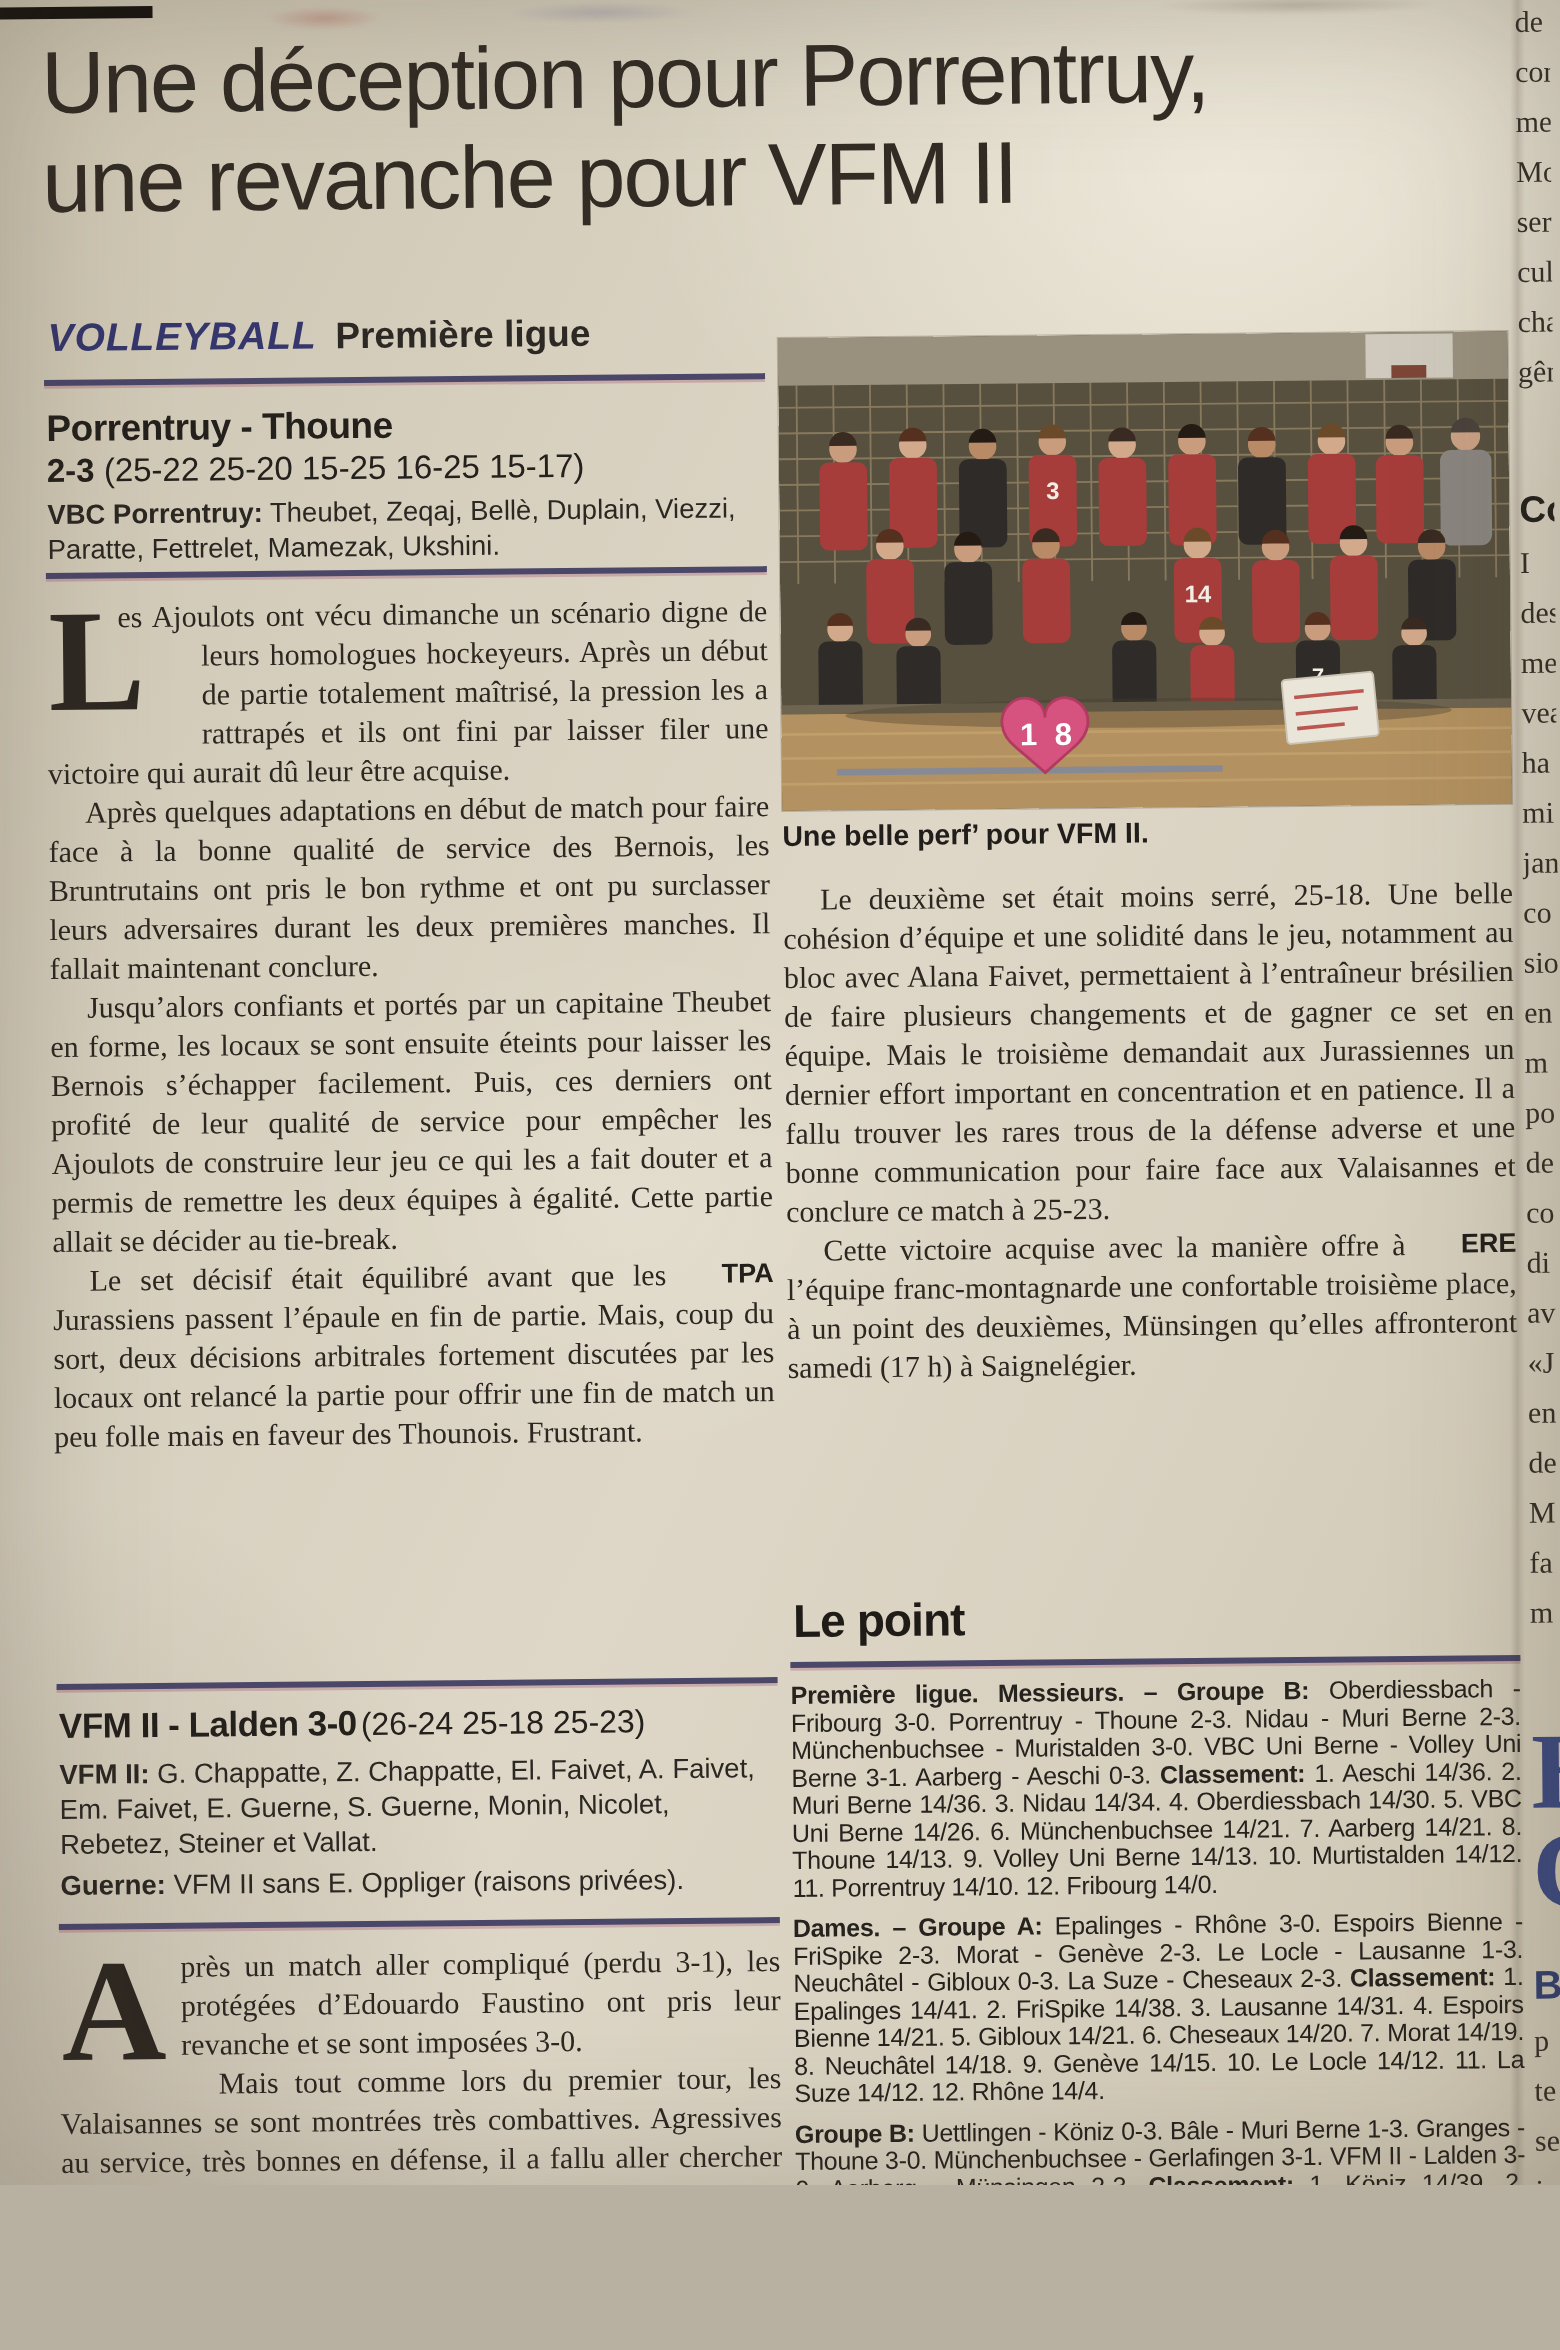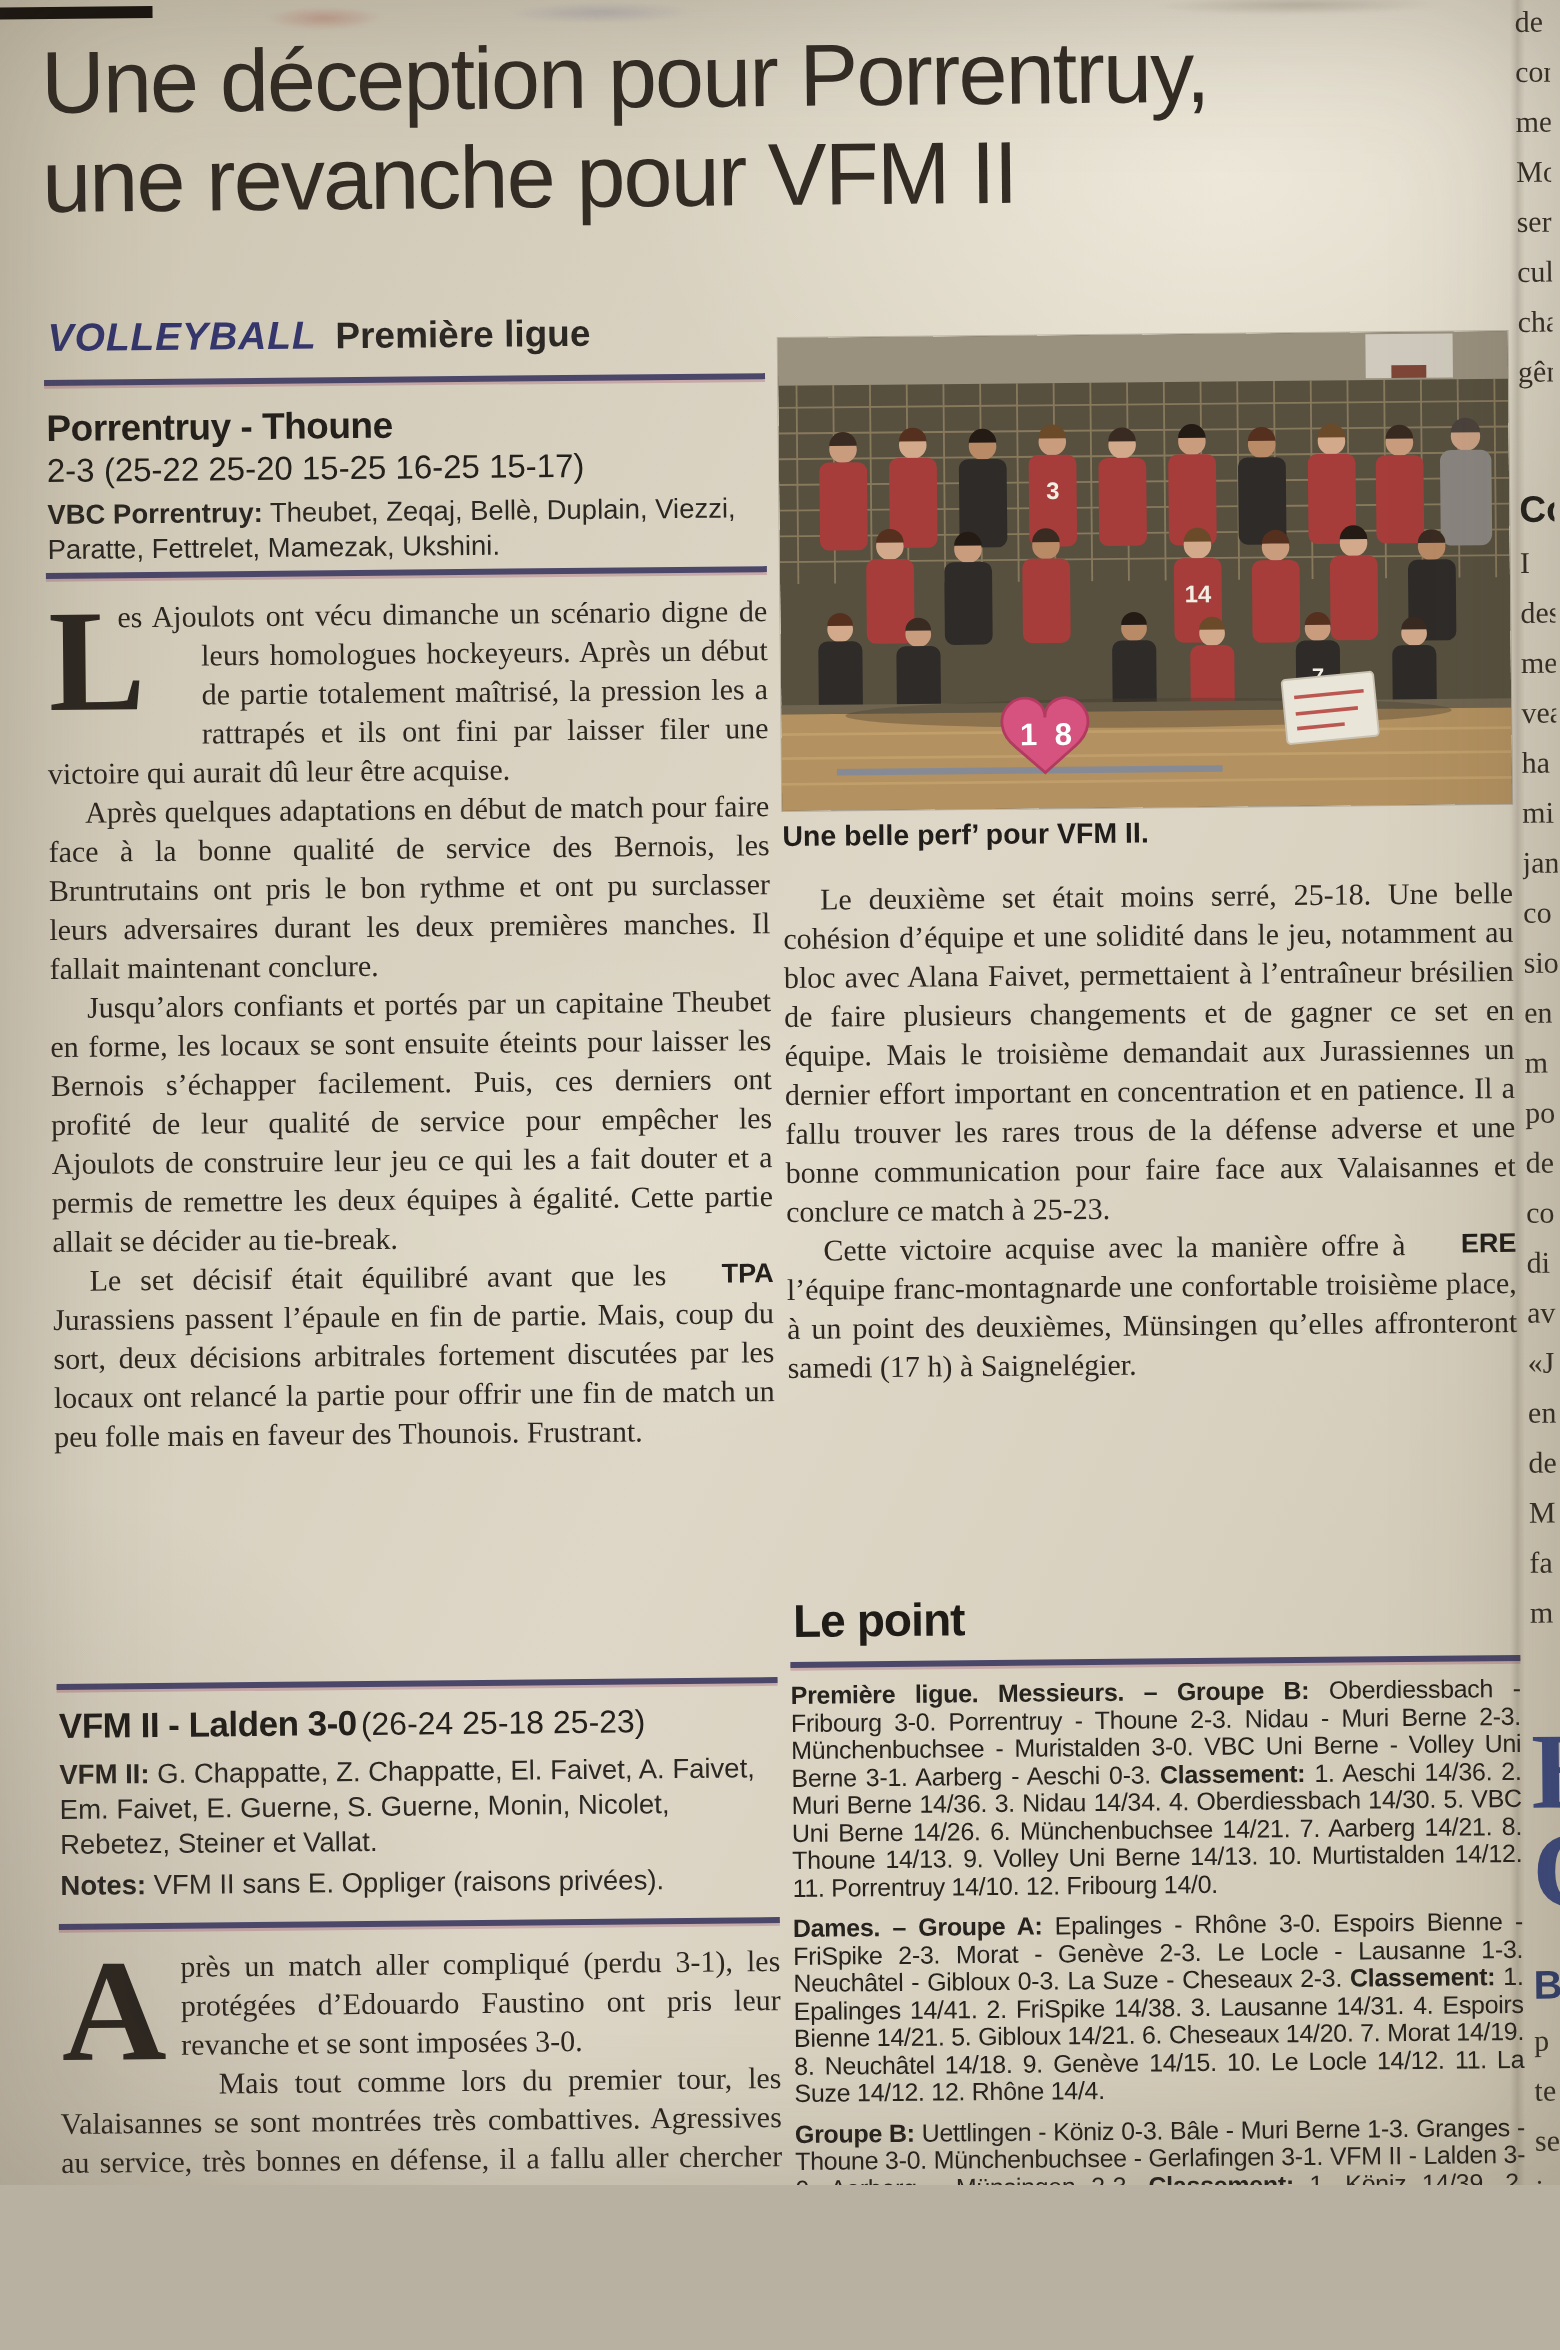--- a/index.html
+++ b/index.html
@@ -36,21 +36,21 @@
   .kicker-rule{left:51px;top:373px;width:721px;}
   .rule-a{left:51px;top:566px;width:721px;}
   .rule-b{left:51px;top:1677px;width:721px;}
   .rule-c{left:51px;top:1917px;width:721px;}
   .lp-rule{left:785px;top:1662px;width:730px;height:5.5px;}
   
   .match-head{position:absolute;left:53px;color:#24201c;}
   .m1{top:402px;}
   .mh-title{font-weight:800;font-size:37px;line-height:40px;letter-spacing:-0.5px;}
   .mh-sub{font-size:33px;line-height:40px;margin-top:1.8px;}
-  .mh-sub b{font-weight:400;}
+  .mh-sub b{font-weight:700;}
   .m2{top:1699px;white-space:nowrap;}
   .mh-title-inline{font-weight:800;font-size:35px;letter-spacing:-0.5px;}
   .mh-sets{font-size:32px;}
   
   .meta{position:absolute;left:53px;margin:0;font-size:27.5px;line-height:35px;color:#2b2722;}
   .meta b{font-weight:800;}
   .r1{top:490px;width:716px;}
   .r2{top:1750px;width:716px;}
   .notes{top:1861px;width:716px;}
   
@@ -139,21 +139,21 @@
     <div class="match-head m2">
       <span class="mh-title-inline">VFM II - Lalden 3-0</span>
       <span class="mh-sets">(26-24 25-18 25-23)</span>
     </div>
 
     <p class="meta r2">
       <b>VFM II:</b>
       <span>G. Chappatte, Z. Chappatte, El. Faivet, A. Faivet, Em. Faivet, E. Guerne, S. Guerne, Monin, Nicolet, Rebetez, Steiner et Vallat.</span>
     </p>
     <p class="meta notes">
-      <b>Notes:</b>
+      <b>Guerne:</b>
       <span>VFM II sans E. Oppliger (raisons privées).</span>
     </p>
 
     <div class="rule rule-c"></div>
 
     <div class="article a2">
       <p class="body"><span class="dropcap">A</span><span>près un match aller compliqué (perdu 3-1), les protégées d’Edouardo Faustino ont pris leur revanche et se sont imposées 3-0.</span></p>
       <p class="ind">Mais tout comme lors du premier tour, les Valaisannes se sont montrées très combattives. Agressives au service, très bonnes en défense, il a fallu aller chercher cette victoire, comme le montre le résultat serré du premier set (26-24).</p>
     </div>
 

